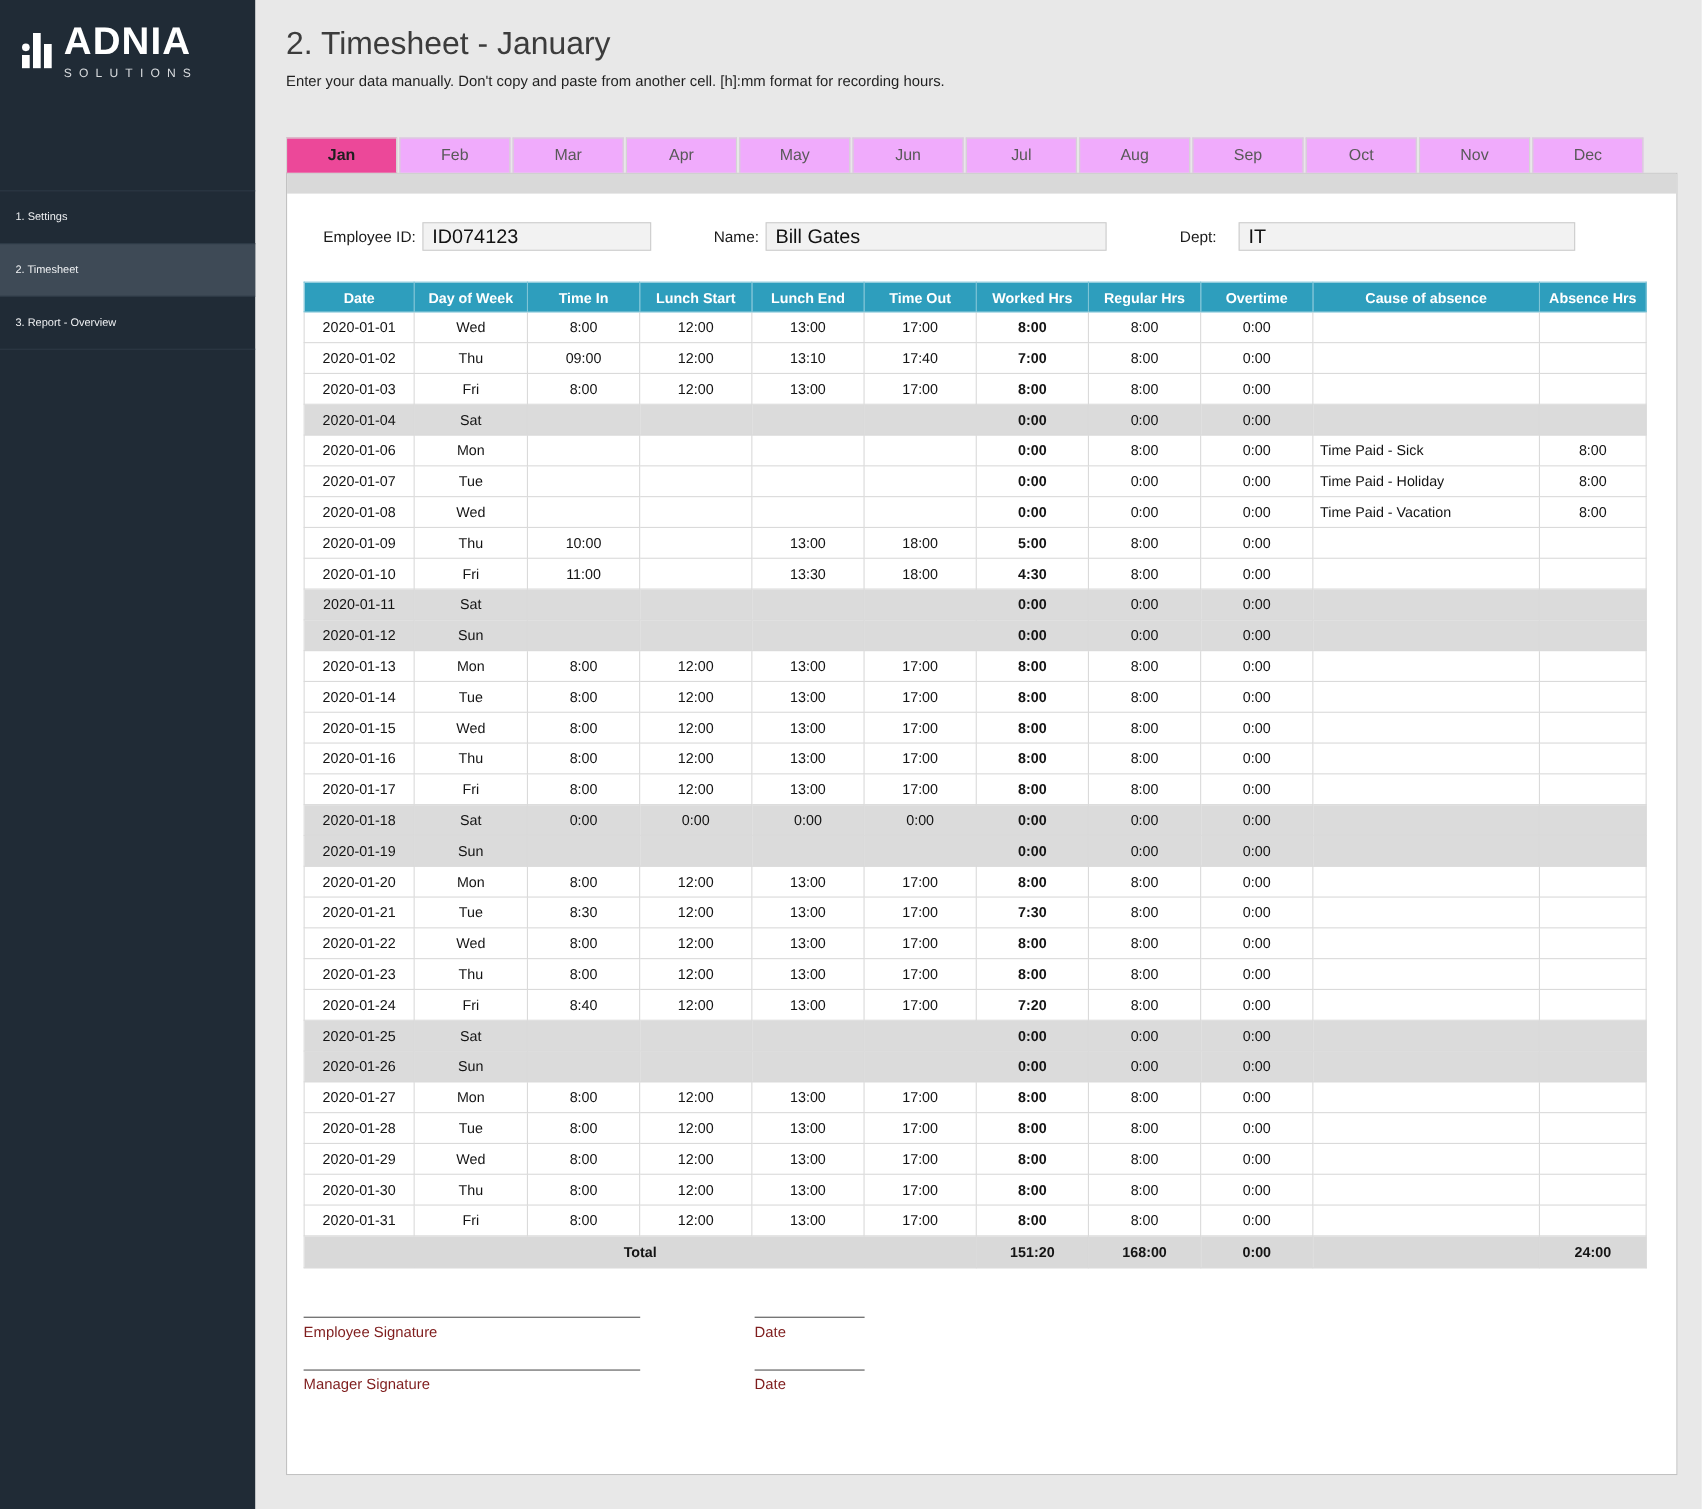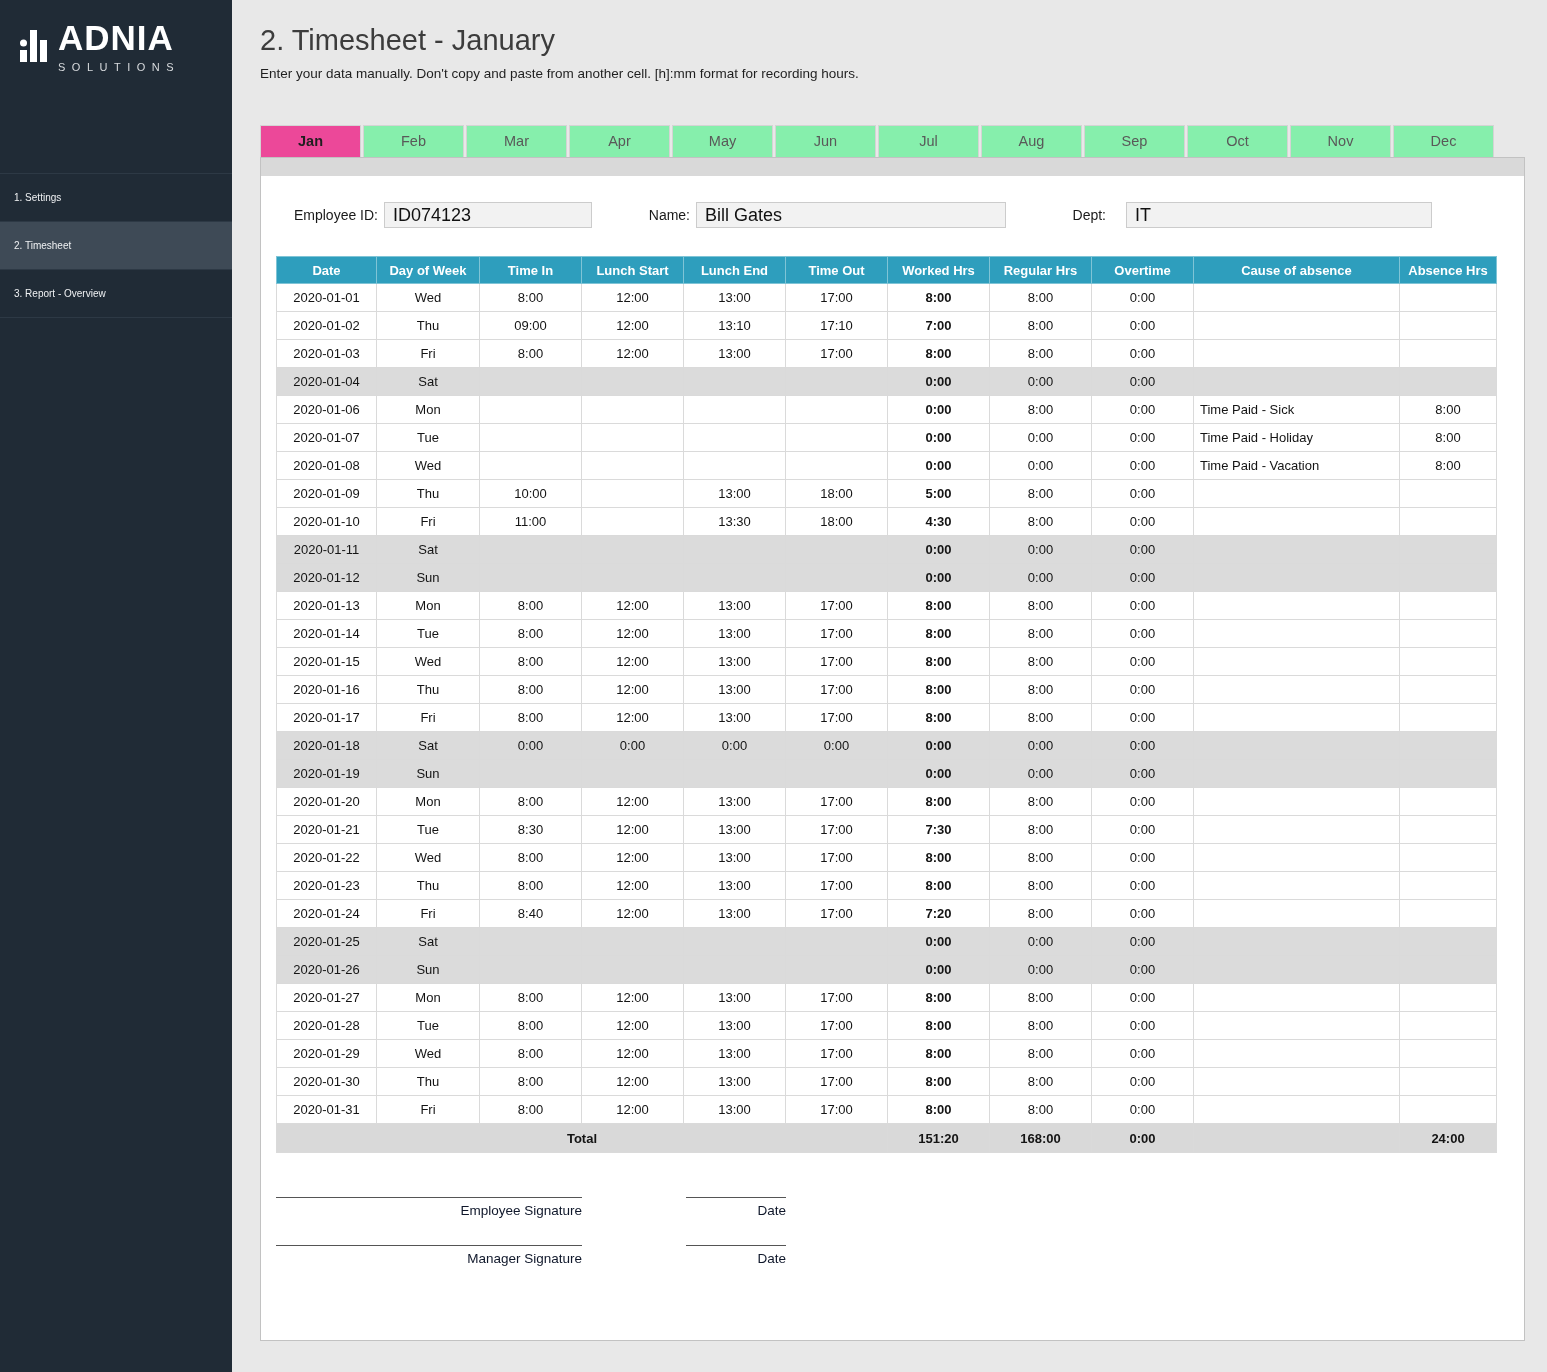--- a/index.html
+++ b/index.html
@@ -36,21 +36,21 @@
   
   .main { margin-left:232px; padding:24px 22px 0 28px; }
   .page-title { font-size:29px; color:#3C3C3C; font-weight:400; }
   .page-subtitle { font-size:13.5px; color:#1f1f1f; margin-top:9px; }
 
   
   .tabs { display:flex; gap:2px; margin-top:44px; width:1236px; }
   .tab {
     width:101px; height:32px; line-height:31px;
     text-align:center; font-size:14.5px;
-    background:#86efac; color:#595959;
+    background:#f0abfc; color:#595959;
     border:1px solid #D4D4D4; border-bottom:none;
   }
   .tab.active { background:#ec4899; color:#1F1F1F; font-weight:700; }
 
   
   .panel {
     width:1265px; min-height:1184px;
     background:#FFFFFF; border:1px solid #C2C2C2;
     padding-bottom:26px;
   }
@@ -94,21 +94,21 @@
   }
 
   
   .bottom { display:flex; margin:44px 30px 0 15px; width:1220px; }
   .sig-col { width:510px; }
   .sig-row { display:flex; }
   .sig-row + .sig-row { margin-top:27px; }
   .sig-block { width:306px; }
   .date-block { width:100px; margin-left:104px; }
   .sig-line { border-top:1.5px solid #555; }
-  .sig-label { text-align:right; font-size:13.5px; padding-top:5px; color:#0f172a; }
+  .sig-label { text-align:left; font-size:13.5px; padding-top:5px; color:#7f1d1d; }
 
   .summary { display:flex; margin-left:auto; }
   .sum-box {
     width:204px; height:90px; background:#FFFFFF;
     border:1px solid #BFBFBF; margin-left:-1px;
     text-align:center; position:relative;
   }
   .sum-head { font-size:13.5px; padding:8px 2px 7px; color:#111; }
   .sum-accent { height:2px; width:100%; }
   .sum-value { font-size:40px; color:#0d0d0d; padding-top:6px; letter-spacing:0.5px; }
@@ -215,21 +215,21 @@
             <td>0:00</td>
             <td class="cause"></td>
             <td></td>
           </tr>
           <tr>
             <td>2020-01-02</td>
             <td>Thu</td>
             <td>09:00</td>
             <td>12:00</td>
             <td>13:10</td>
-            <td>17:10</td>
+            <td>17:40</td>
             <td class="worked">7:00</td>
             <td>8:00</td>
             <td>0:00</td>
             <td class="cause"></td>
             <td></td>
           </tr>
           <tr>
             <td>2020-01-03</td>
             <td>Fri</td>
             <td>8:00</td>

